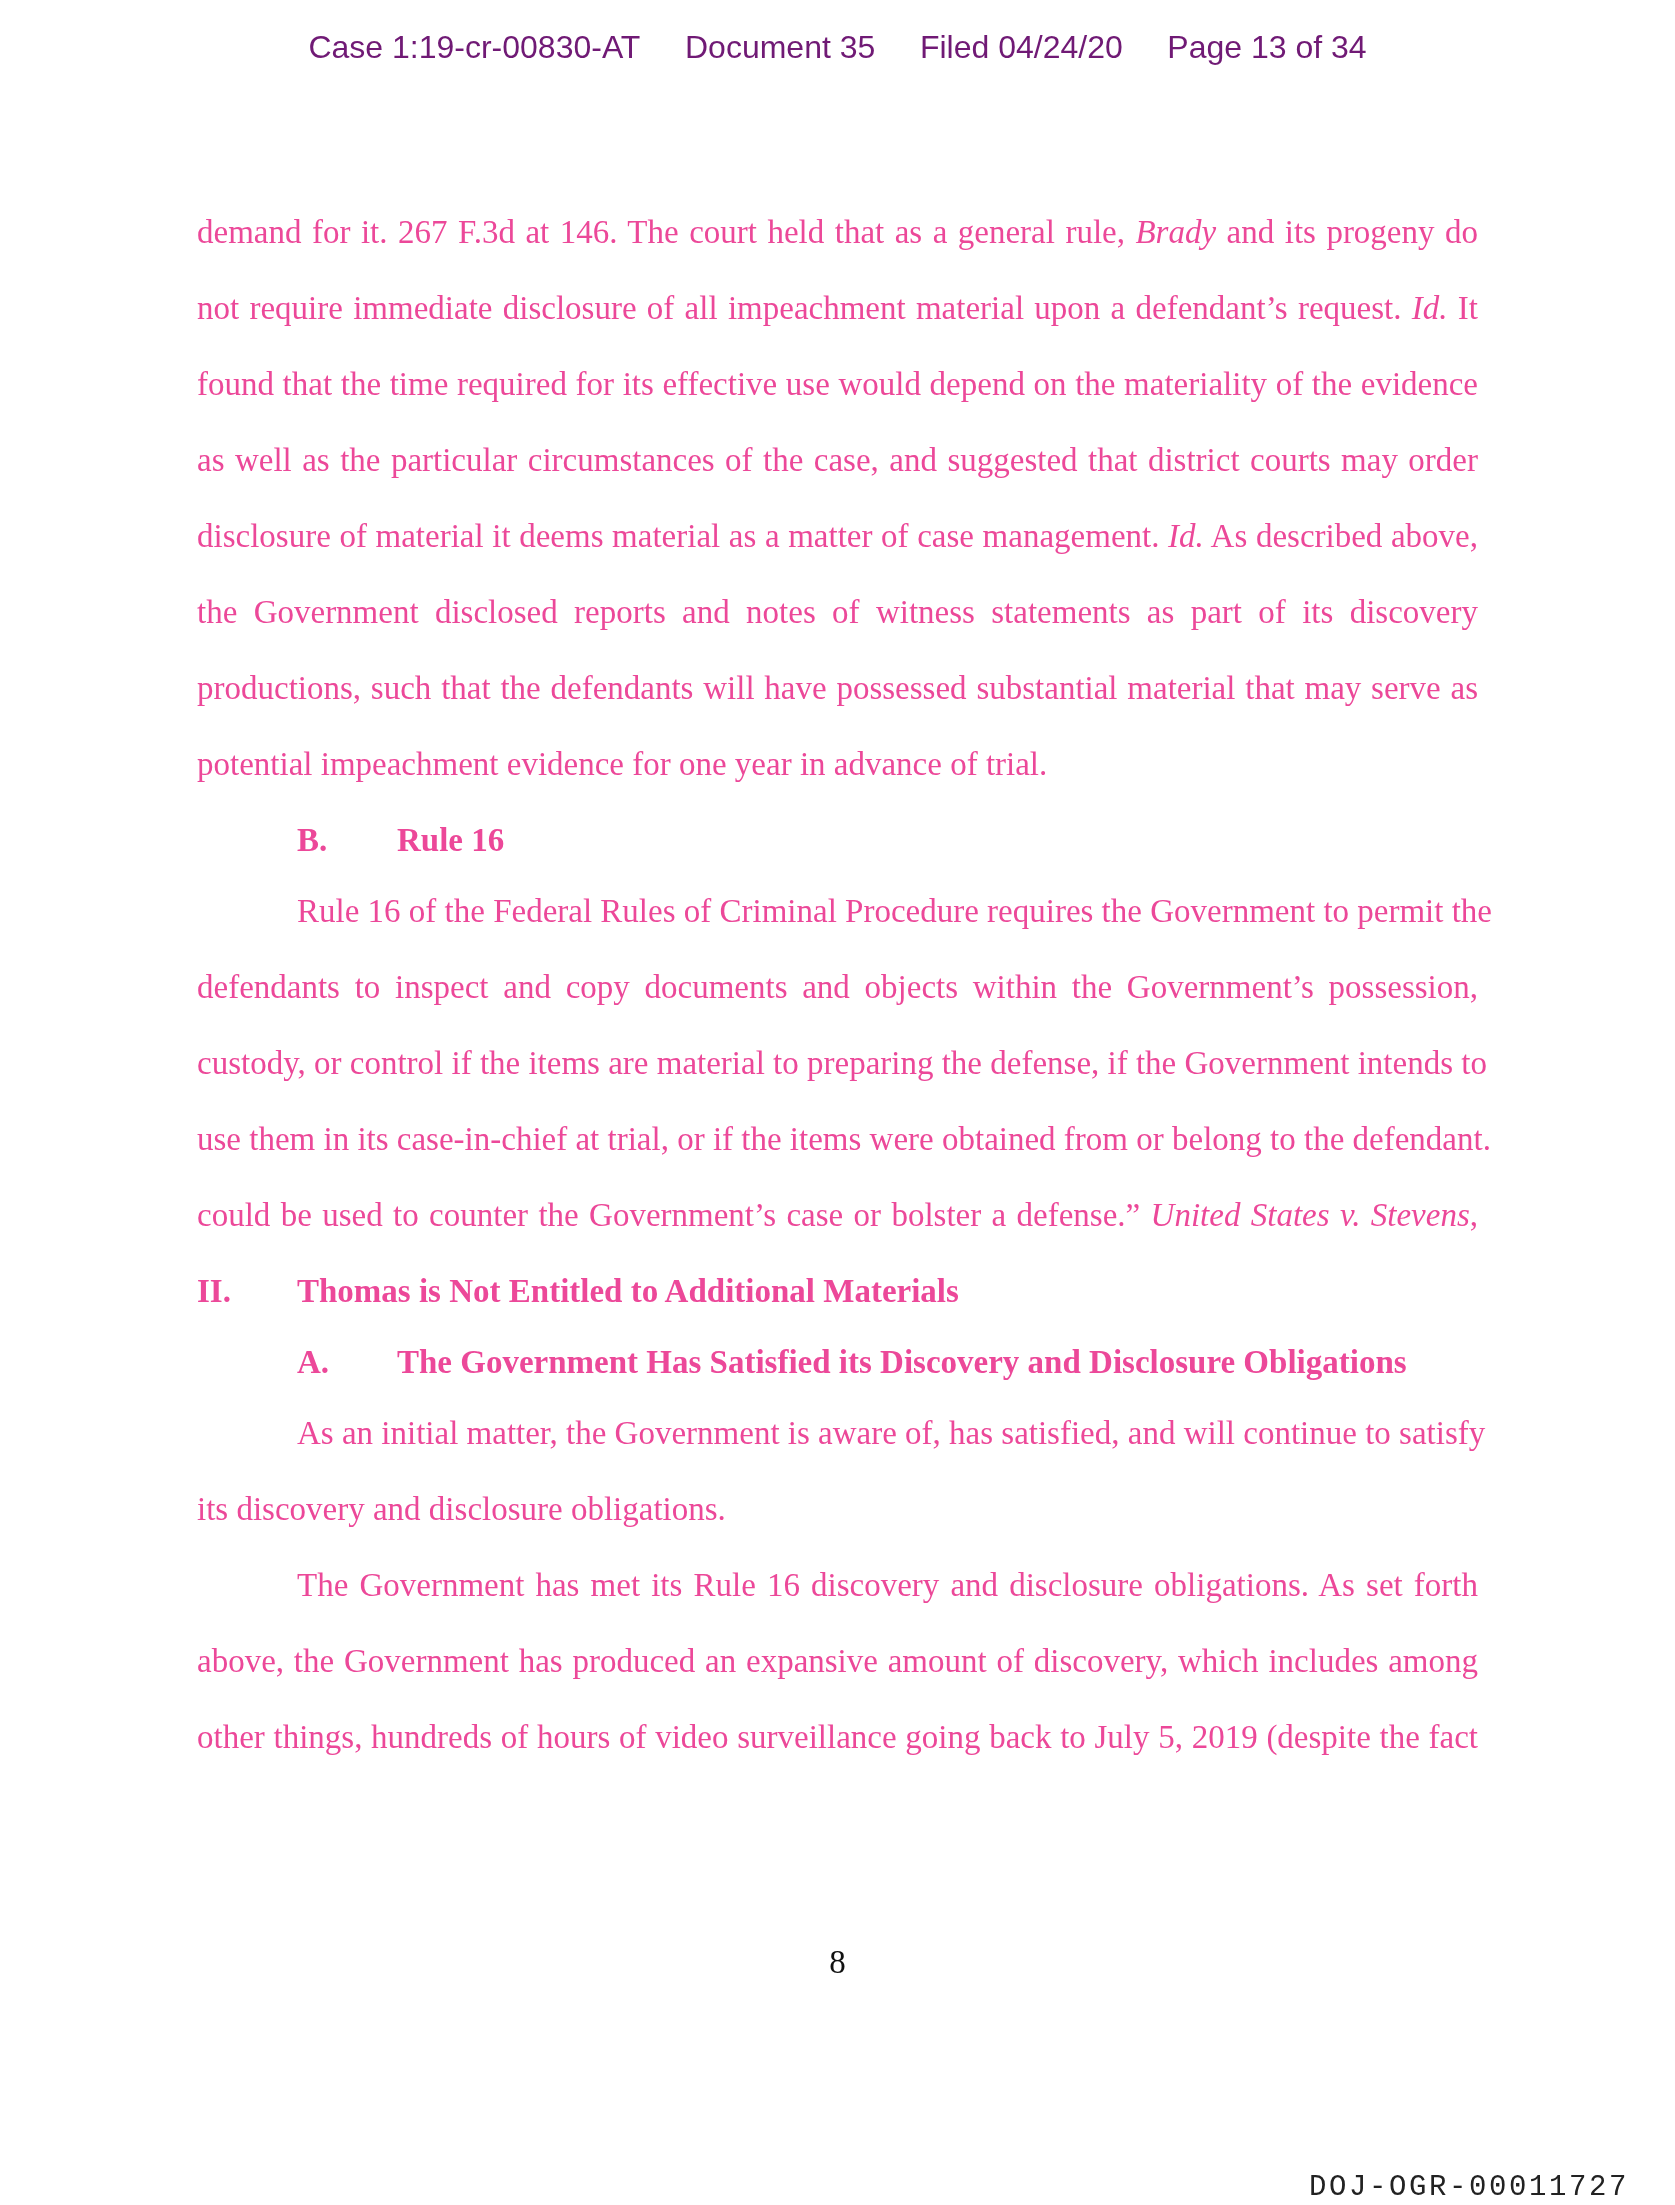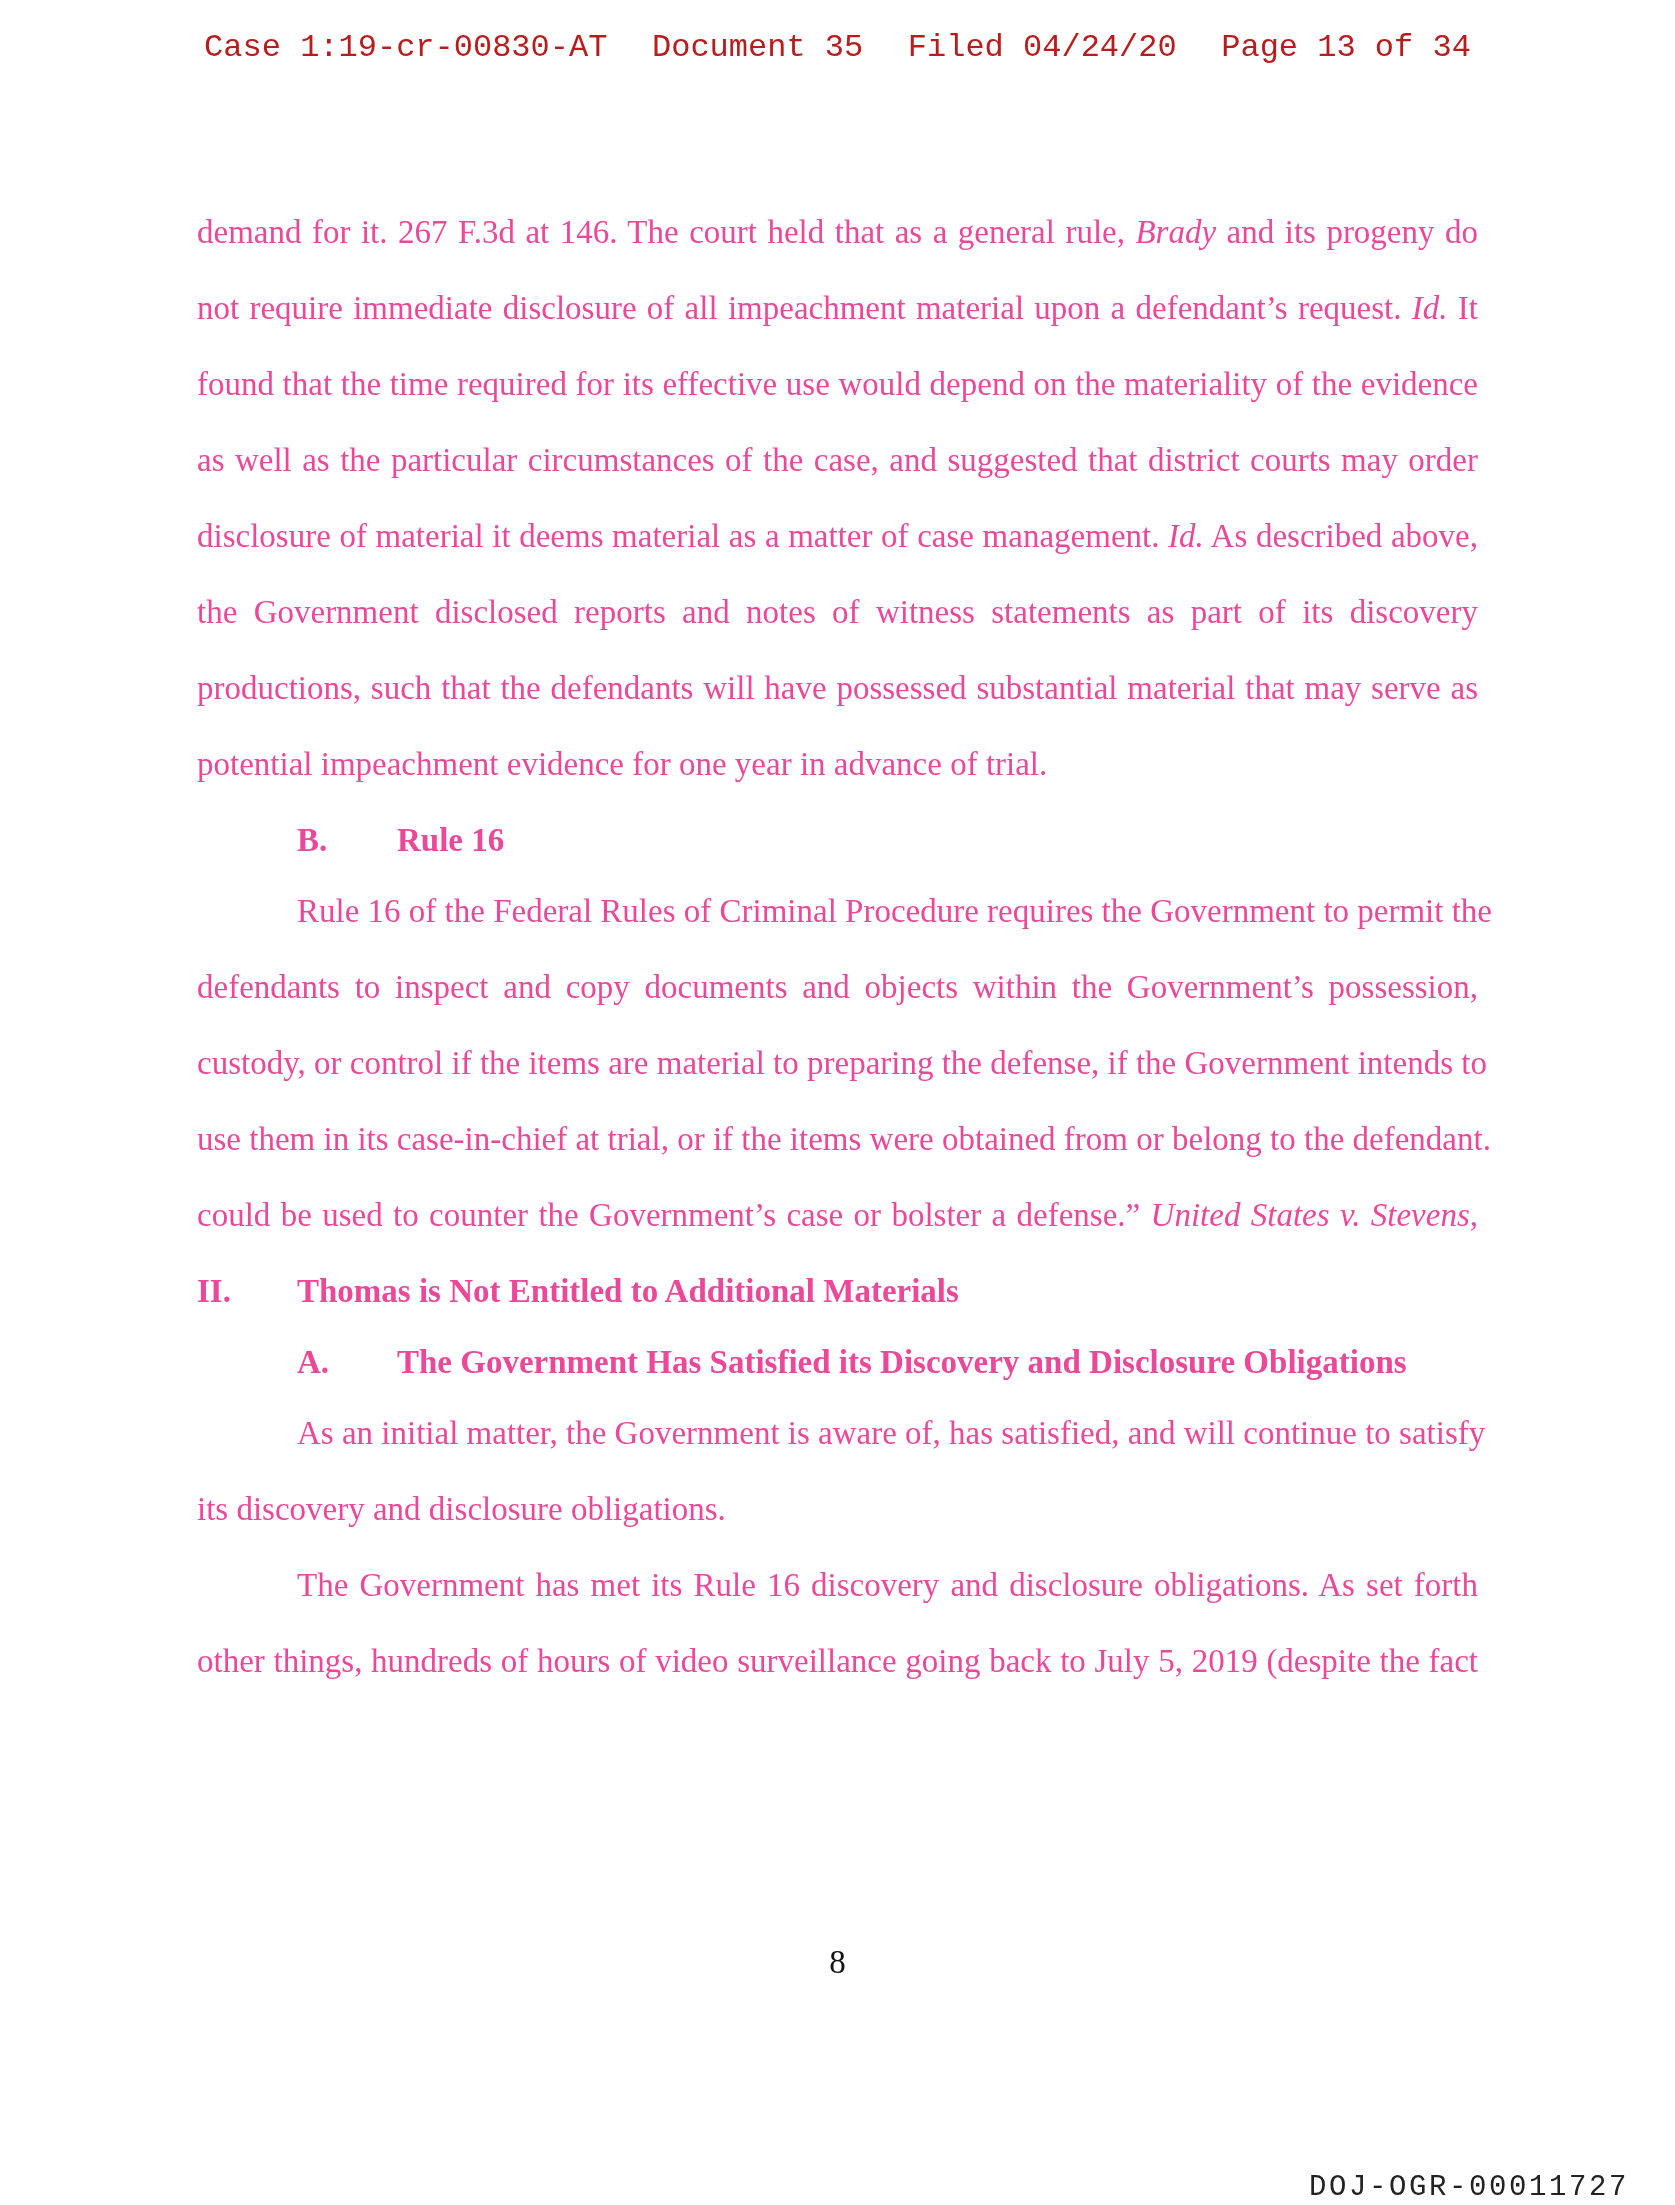--- a/index.html
+++ b/index.html
@@ -1,19 +1,19 @@
 <!DOCTYPE html>
 <html style="font-size:10.5px"><head>
 <meta charset="utf-8">
 <style>
   html, body { margin: 0; padding: 0; background: #ffffff; }
   body { width: 1675px; height: 2205px; position: relative; overflow: hidden; }
   .header {
     position: absolute; top: 29px; left: 0; width: 1675px; text-align: center;
-    font-family: Liberation Mono, monospace; font-size: 32px; color: #b91c1c;
+    font-family: Liberation Sans, sans-serif; font-size: 32px; color: #701a75;
     white-space: pre;
   }
   .header span { margin: 0 22.3px; }
   .page {
     position: absolute; left: 197px; top: 194px; width: 1281px;
     font-family: "Liberation Serif", serif; font-size: 33px; color: #ec4899;
     line-height: 76px;
   }
   .line { display: block; height: 76px; white-space: nowrap; text-align: justify; text-align-last: justify; }
   .line.last { text-align-last: left; }
@@ -62,19 +62,20 @@
   <div class="line heading"><span class="num">II.</span><span>Thomas is Not Entitled to Additional Materials</span></div>
   <div class="line heading sub2"><span class="num">A.</span><span>The Government Has Satisfied its Discovery and Disclosure Obligations</span></div>
 
   <div>
     <span class="line indent">As an initial matter, the Government is aware of, has satisfied, and will continue to satisfy</span>
     <span class="line last">its discovery and disclosure obligations.</span>
   </div>
 
   <div>
     <span class="line indent">The Government has met its Rule 16 discovery and disclosure obligations.  As set forth</span>
+    <span class="line">above, the Government has produced an expansive amount of discovery, which includes among</span>
     <span class="line">other things, hundreds of hours of video surveillance going back to July 5, 2019 (despite the fact</span>
   </div>
 </div>
 
 <div class="pagenum">8</div>
 <div class="bates">DOJ-OGR-00011727</div>
 
 
 </body></html>

